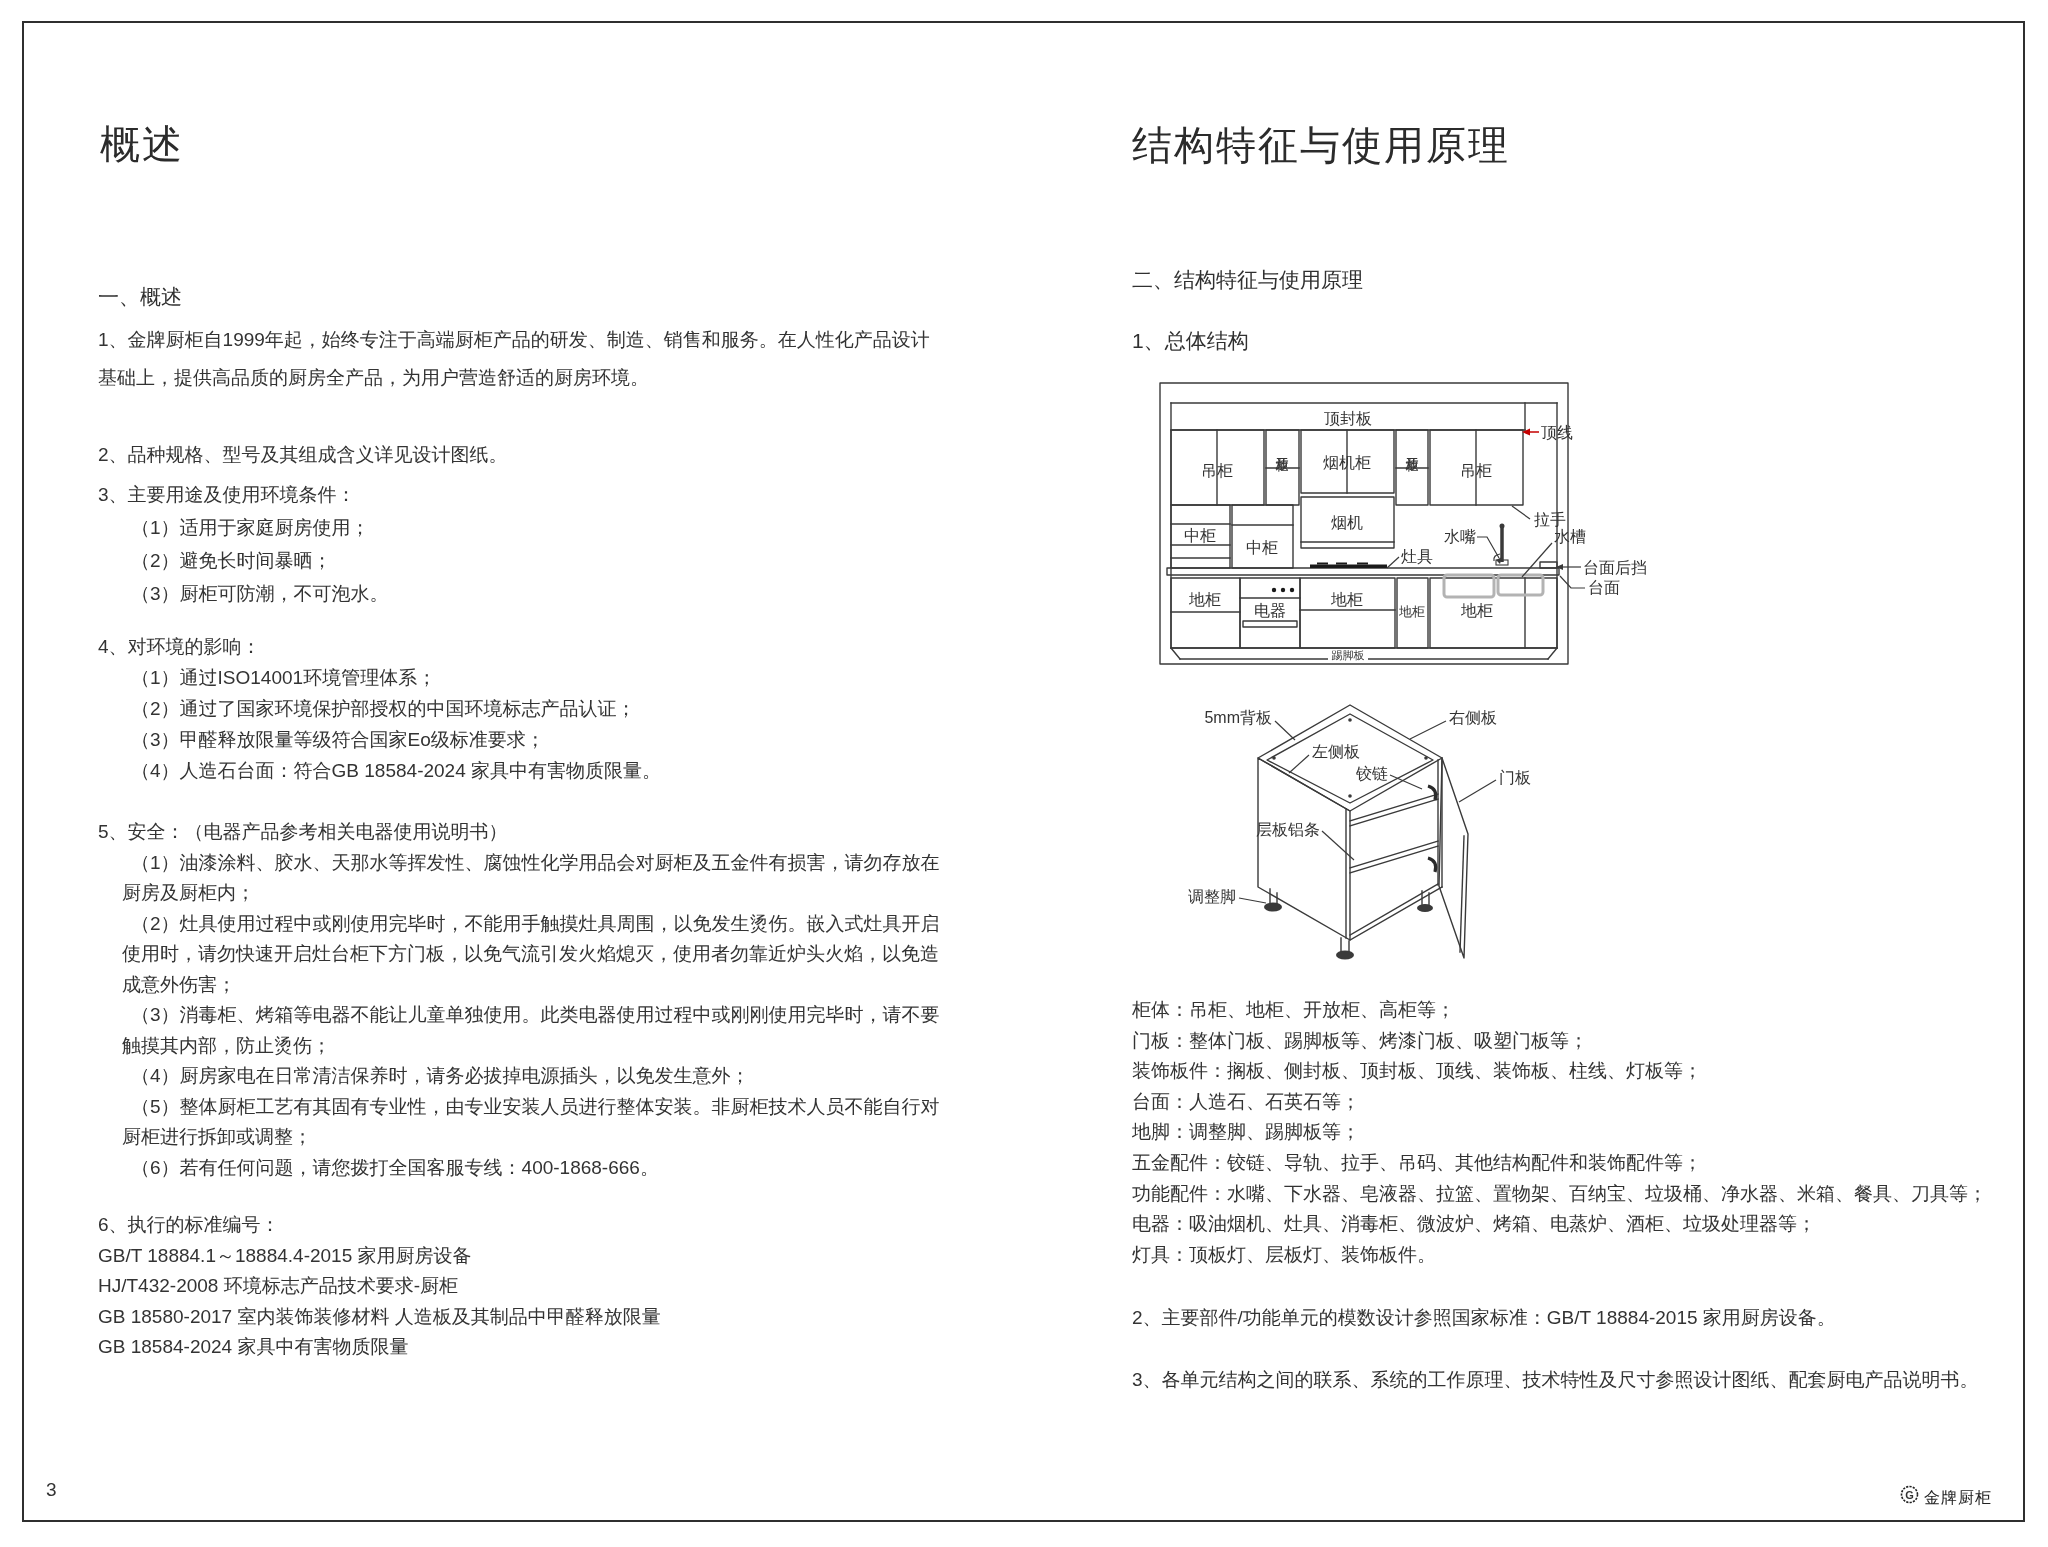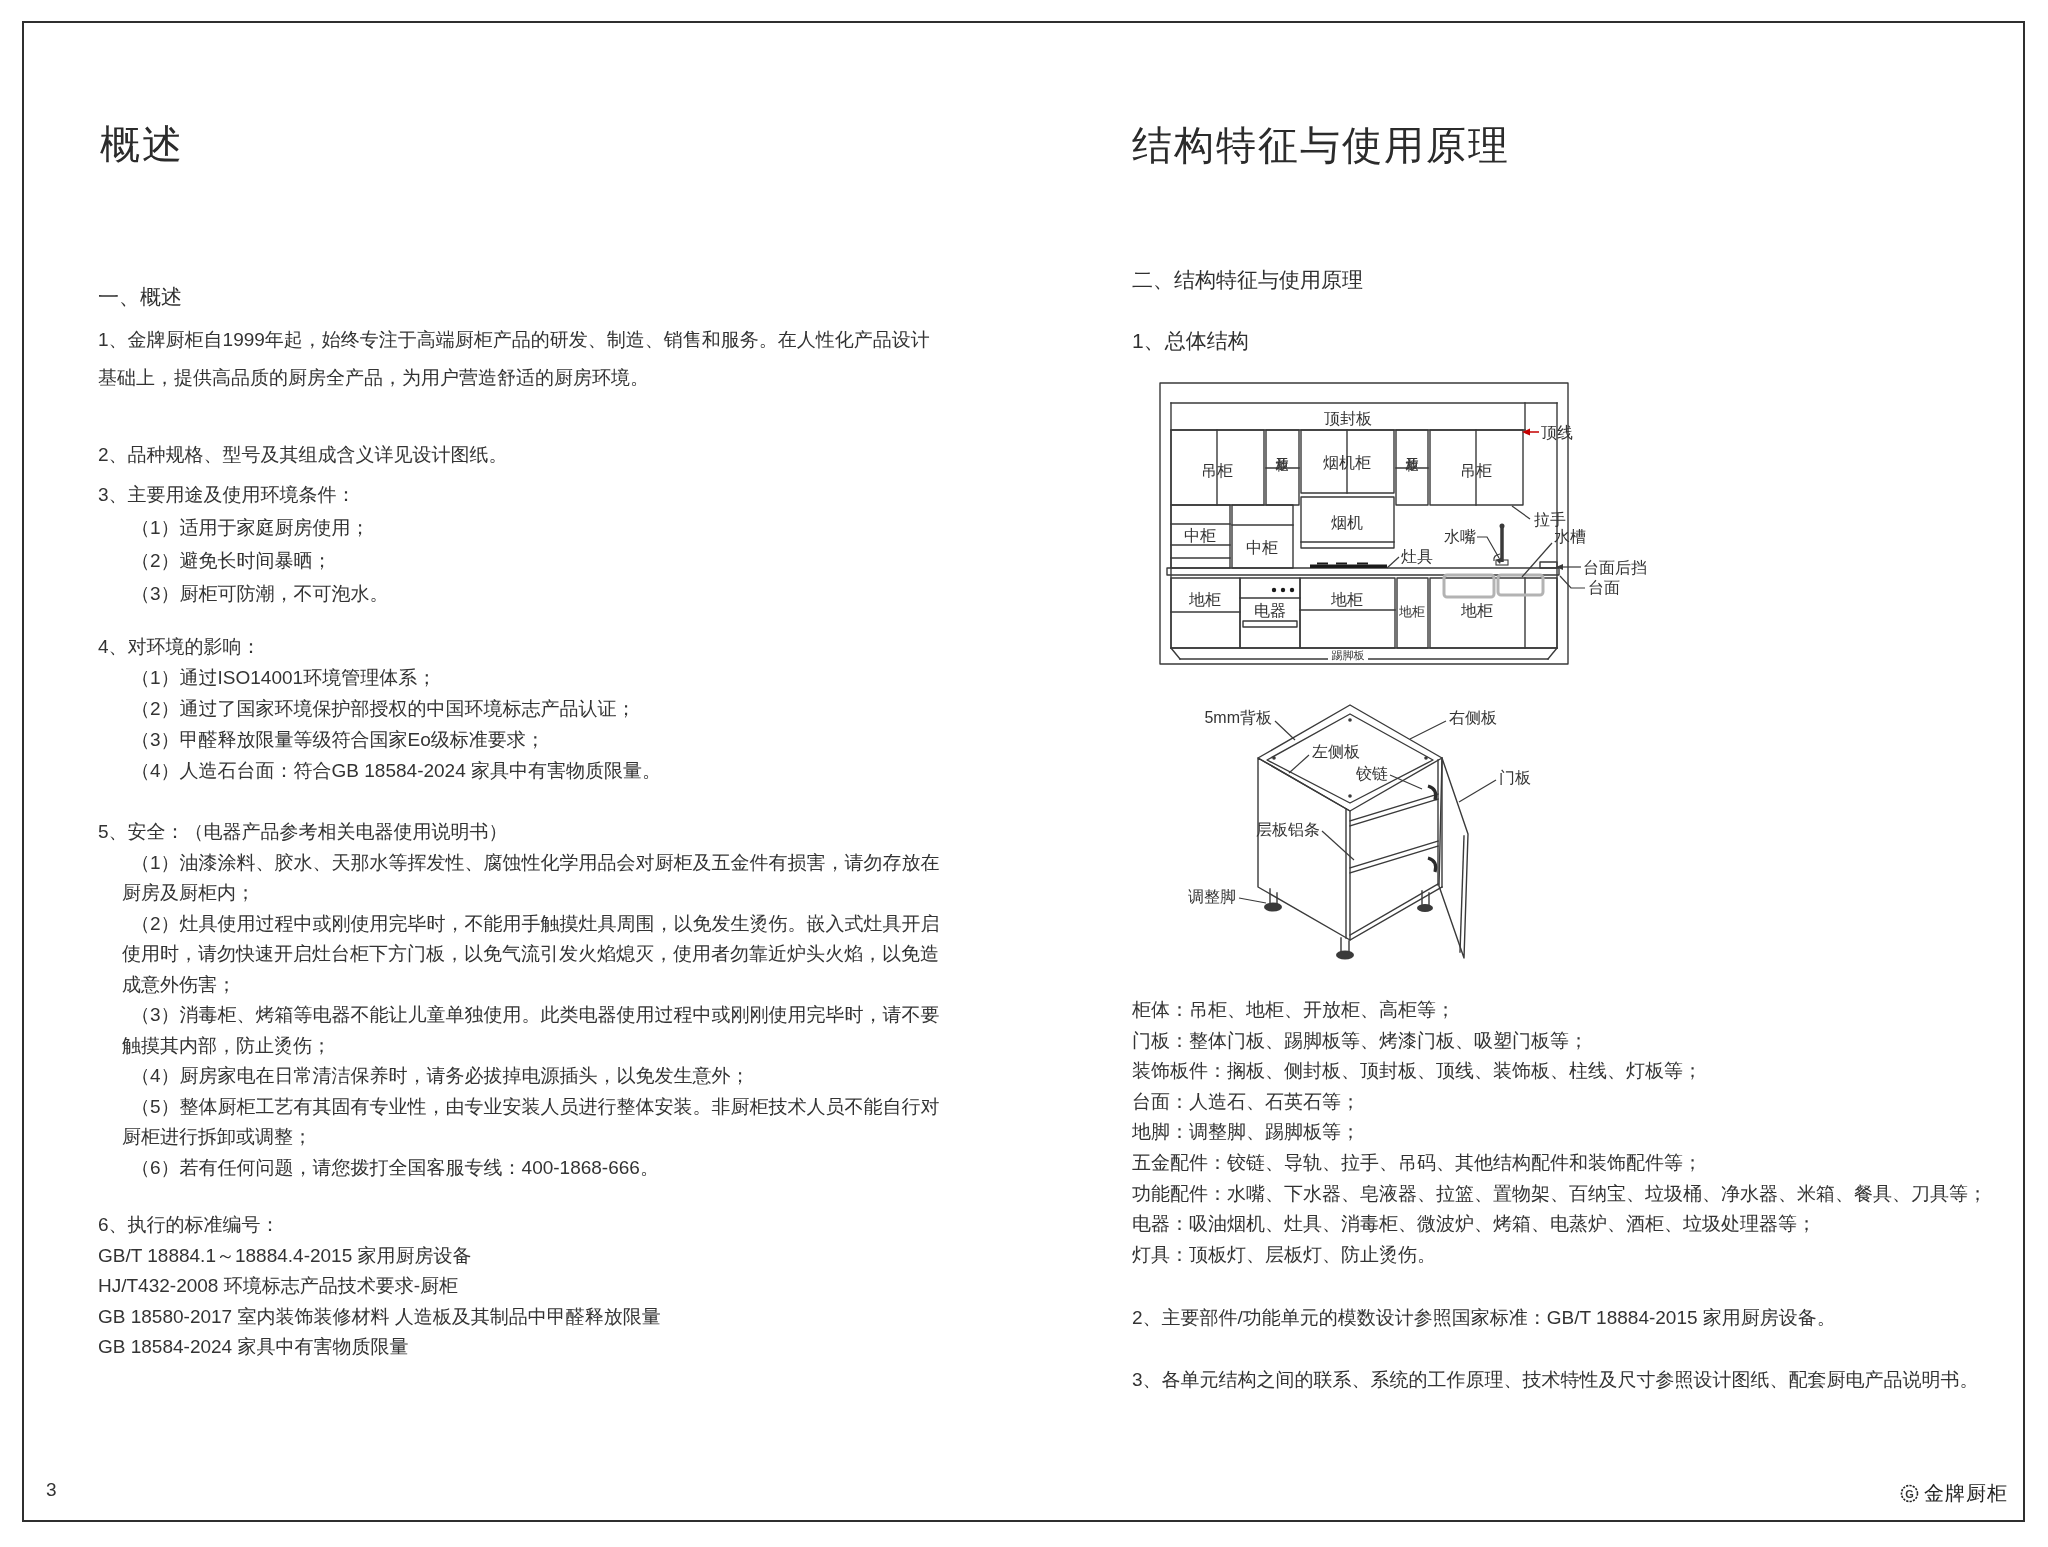--- a/index.html
+++ b/index.html
@@ -18,21 +18,21 @@
   .para{width:848px;}
   .para1{line-height:38px;}
   .s3{line-height:33px;}
   .s5{line-height:30.5px;}
   .s6{line-height:30.5px;}
   .indent{text-indent:9px;margin-left:24px;}
   .rlist{font-size:19px;line-height:30.6px;white-space:nowrap;}
   .nowrap{white-space:nowrap;}
   .pagenum{font-size:19px;color:#333;}
   .logo{display:flex;align-items:center;gap:5px;}
-  .logo-text{font-size:20px;color:#222;letter-spacing:1px;font-weight:500;}
+  .logo-text{font-size:16px;color:#222;letter-spacing:1px;font-weight:500;margin-top:8px;}
   svg text{font-family:"Liberation Sans", sans-serif;fill:#333333;}
   .d-line{stroke:#3a3a3a;fill:none;stroke-width:1.4;stroke-linejoin:round;stroke-linecap:square;}
   .d-thin{stroke:#3a3a3a;fill:none;stroke-width:1.1;}
   .d-label{font-size:16px;}
   .d-label-s{font-size:13px;}
   .d-label-xs{font-size:11px;}
   .leader{stroke:#3a3a3a;stroke-width:1.2;fill:none;}
   .sinkline{stroke:#b3b3b3;stroke-width:3;fill:none;}
   .vtext{writing-mode:vertical-rl;text-orientation:upright;}
 </style>
@@ -272,21 +272,21 @@
 
 <div class="abs rlist" style="left:1132px;top:995px;">
   <div>柜体：吊柜、地柜、开放柜、高柜等；</div>
   <div>门板：整体门板、踢脚板等、烤漆门板、吸塑门板等；</div>
   <div>装饰板件：搁板、侧封板、顶封板、顶线、装饰板、柱线、灯板等；</div>
   <div>台面：人造石、石英石等；</div>
   <div>地脚：调整脚、踢脚板等；</div>
   <div>五金配件：铰链、导轨、拉手、吊码、其他结构配件和装饰配件等；</div>
   <div>功能配件：水嘴、下水器、皂液器、拉篮、置物架、百纳宝、垃圾桶、净水器、米箱、餐具、刀具等；</div>
   <div>电器：吸油烟机、灶具、消毒柜、微波炉、烤箱、电蒸炉、酒柜、垃圾处理器等；</div>
-  <div>灯具：顶板灯、层板灯、防止烫伤。</div>
+  <div>灯具：顶板灯、层板灯、装饰板件。</div>
 </div>
 
 <div class="abs body-t nowrap" style="left:1132px;top:1302px;">2、主要部件/功能单元的模数设计参照国家标准：GB/T 18884-2015 家用厨房设备。</div>
 <div class="abs body-t nowrap" style="left:1132px;top:1364px;">3、各单元结构之间的联系、系统的工作原理、技术特性及尺寸参照设计图纸、配套厨电产品说明书。</div>
 
 <div class="abs logo" style="left:1900px;top:1480px;">
   <svg width="19" height="19" viewBox="0 0 19 19">
     <circle cx="9.5" cy="9.5" r="8" fill="none" stroke="#222" stroke-width="1.6" stroke-dasharray="2.2 1.2"></circle>
     <text x="9.5" y="13.5" text-anchor="middle" font-size="11" font-weight="bold" fill="#222">G</text>
   </svg>

